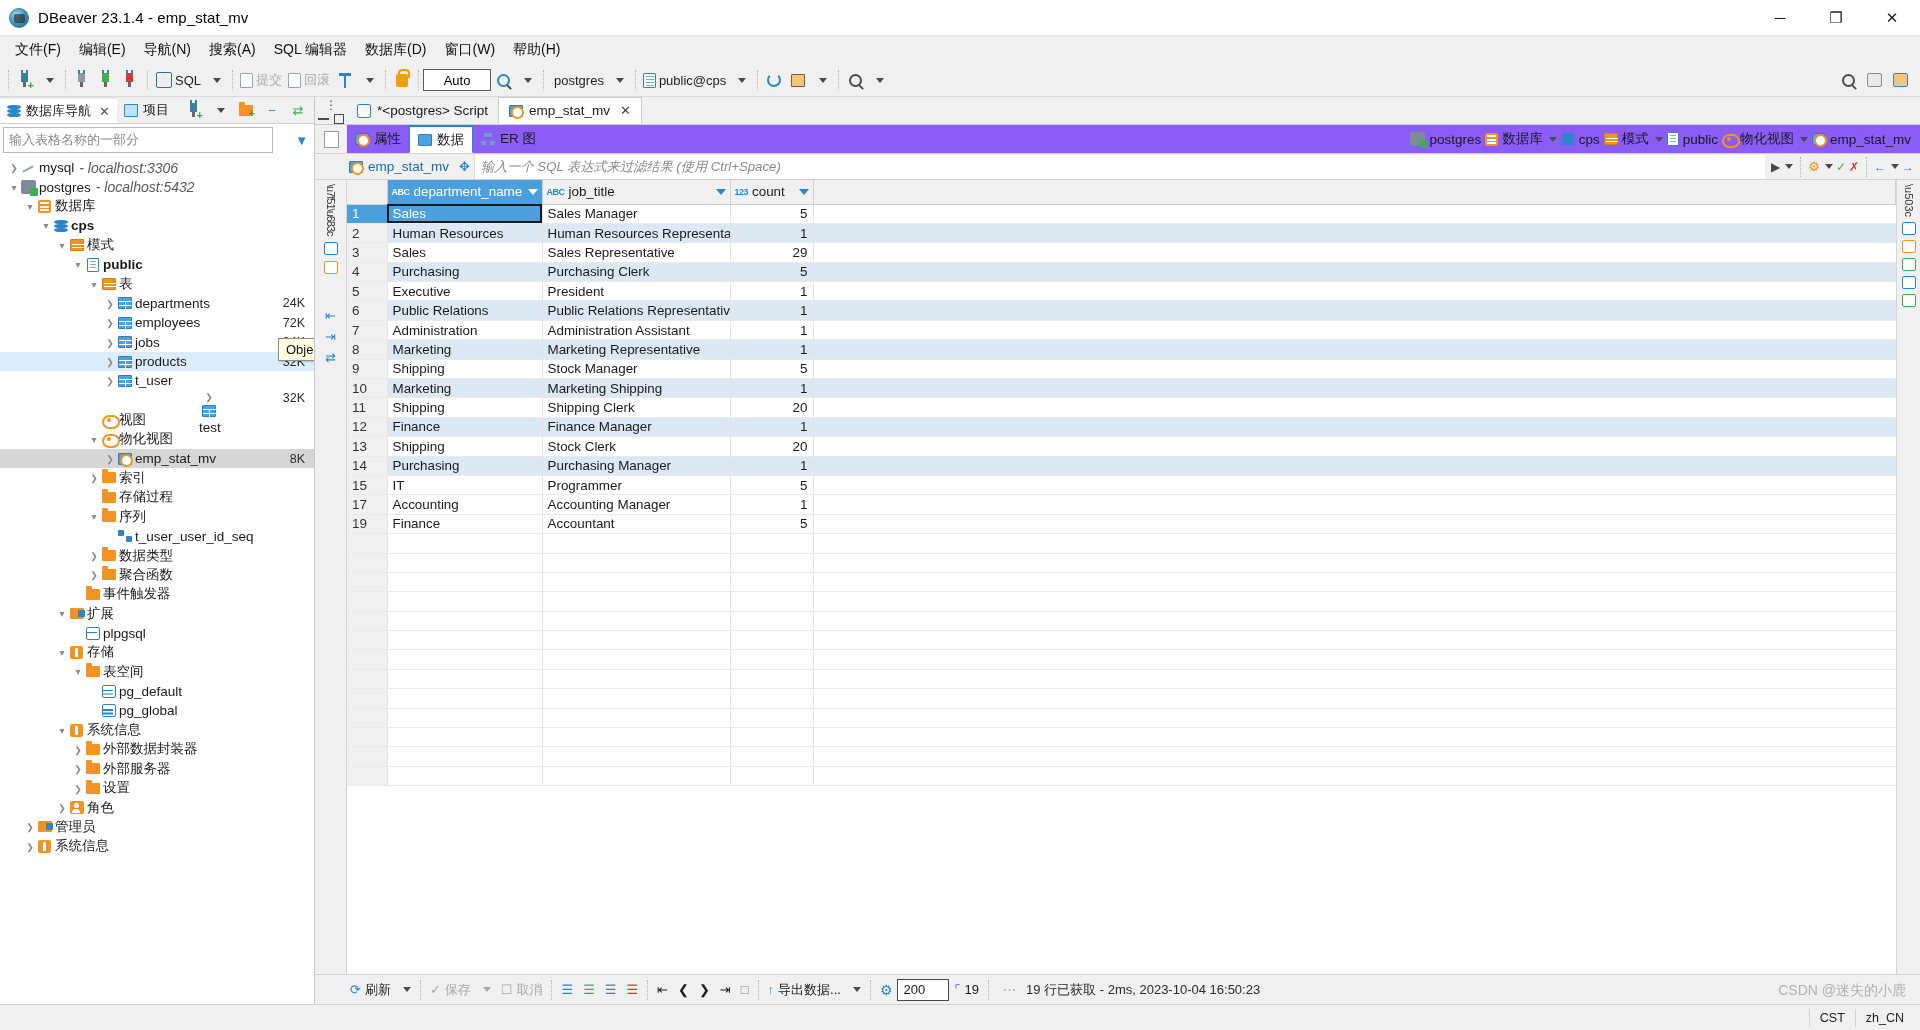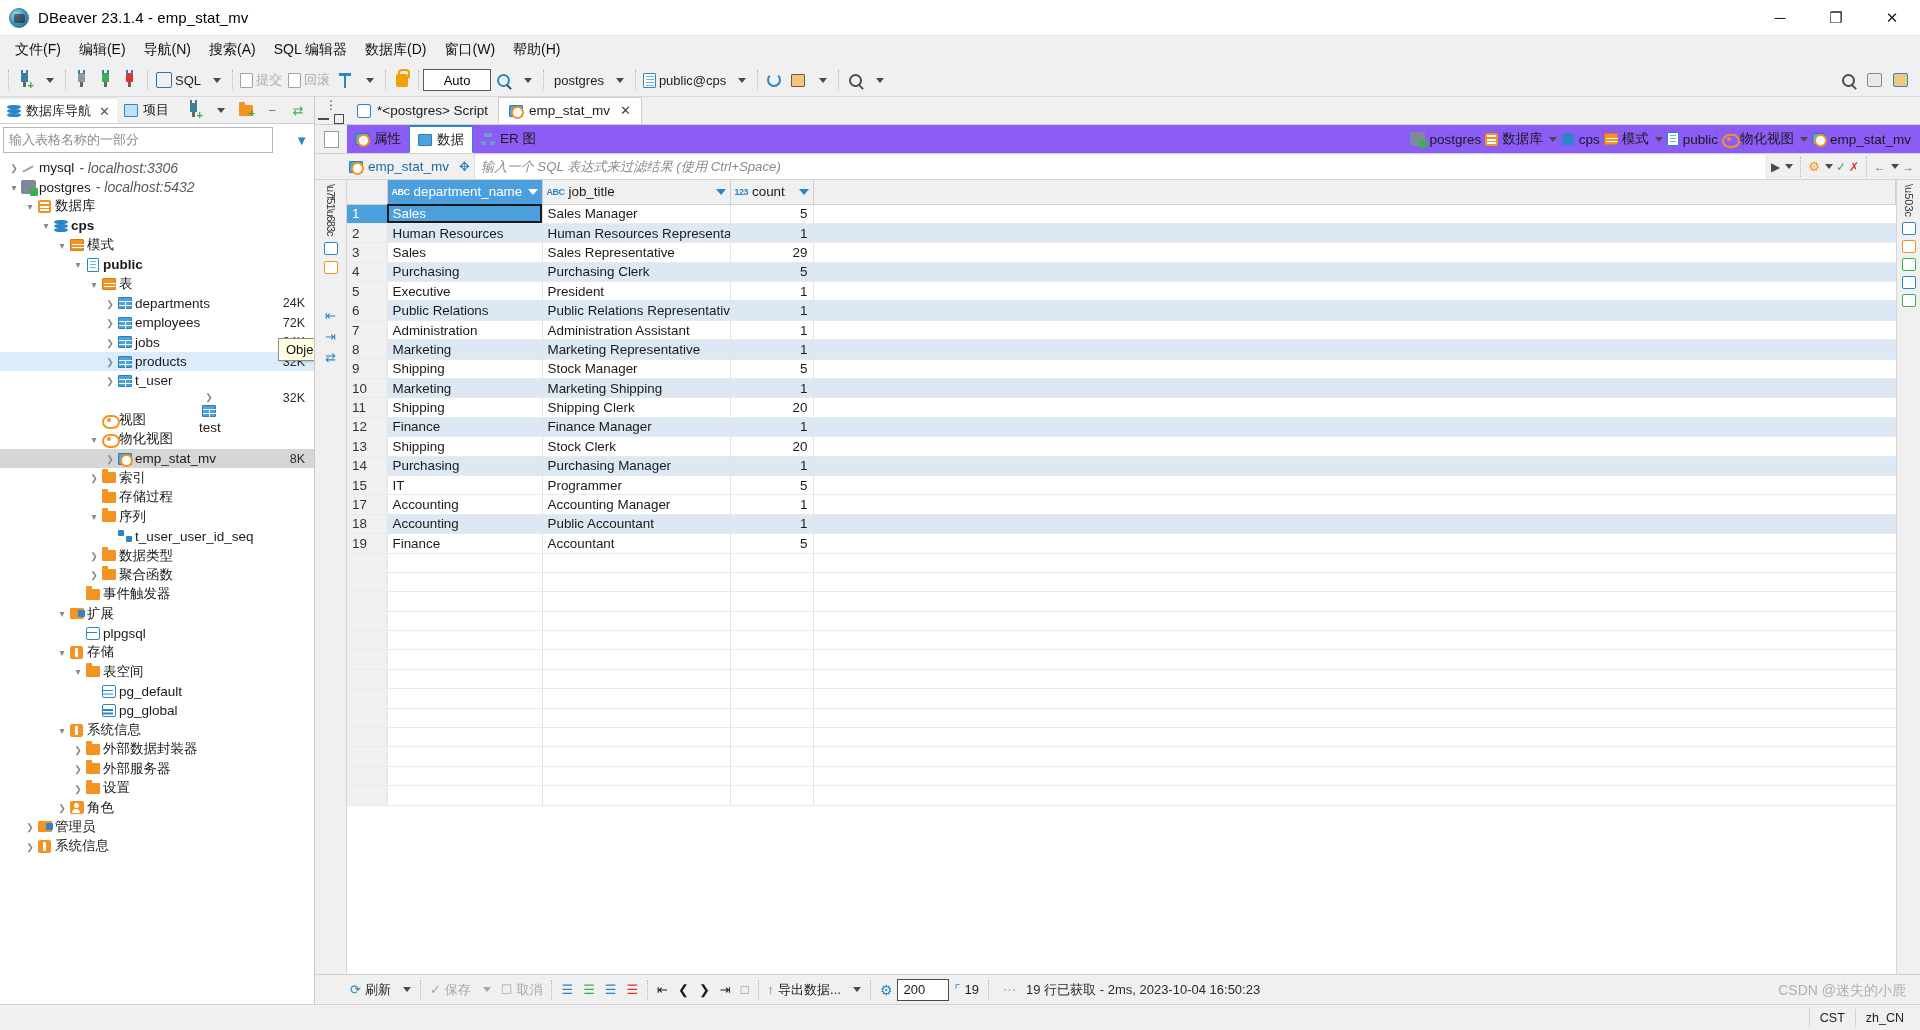--- a/index.html
+++ b/index.html
@@ -937,27 +937,20 @@
                   <td class="num">5</td>
                   <td style="border-right: none;"></td>
                 </tr>
                 <tr class="">
                   <td class="rn">17</td>
                   <td>Accounting</td>
                   <td>Accounting Manager</td>
                   <td class="num">1</td>
                   <td style="border-right: none;"></td>
                 </tr>
-                <tr class="alt">
-                  <td class="rn">18</td>
-                  <td>Accounting</td>
-                  <td>Public Accountant</td>
-                  <td class="num">1</td>
-                  <td style="border-right: none;"></td>
-                </tr>
                 <tr class="">
                   <td class="rn">19</td>
                   <td>Finance</td>
                   <td>Accountant</td>
                   <td class="num">5</td>
                   <td style="border-right: none;"></td>
                 </tr>
                 <tr class="empty-rows">
                   <td class="rn"></td>
                   <td></td>

